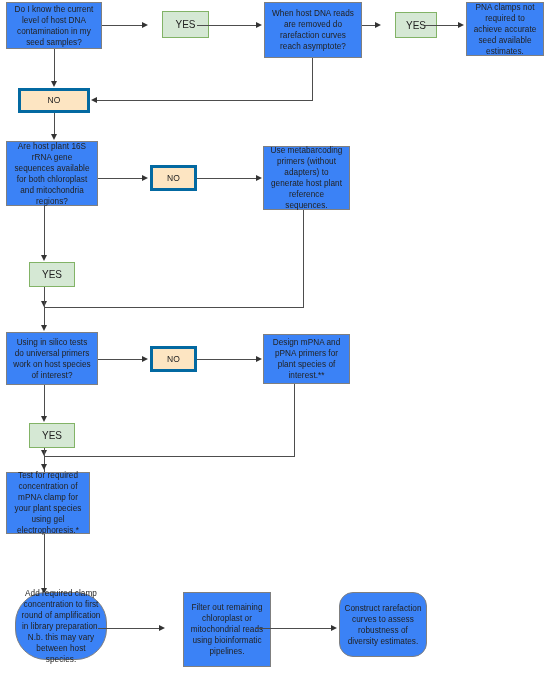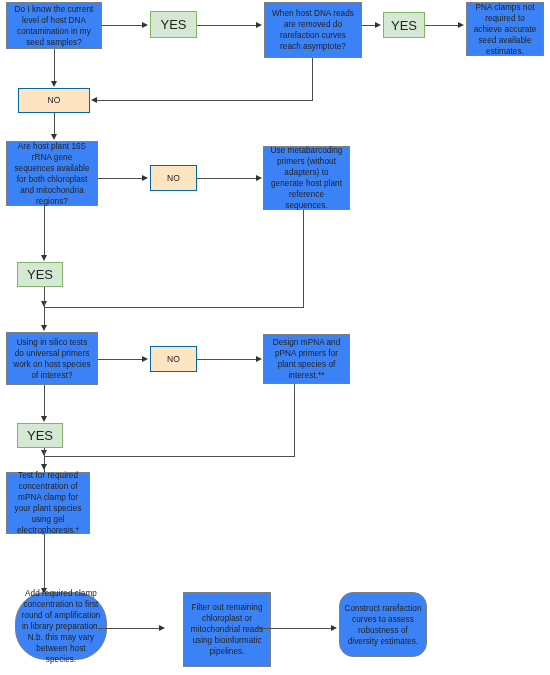--- a/index.html
+++ b/index.html
@@ -28,25 +28,26 @@
     padding: 3px 4px;
     letter-spacing: 0.05px;
   }
   .node-process {
     background: #3b82f6;
     border: 1px solid #7f7f7f;
   }
   .node-yes {
     background: #d5e8d4;
     border: 1px solid #82b366;
-    font-size: 13px;
+    font-size: 10px;
+    margin-left: 12px;
   }
   .node-no {
     background: #fde5c2;
-    border: 1px solid #0369a1;
+    border: 3px solid #0369a1;
     font-size: 8.5px;
   }
   .node-text {
     display: block;
     white-space: pre-line;
   }
   
   .hline {
     position: absolute;
     height: 0;

